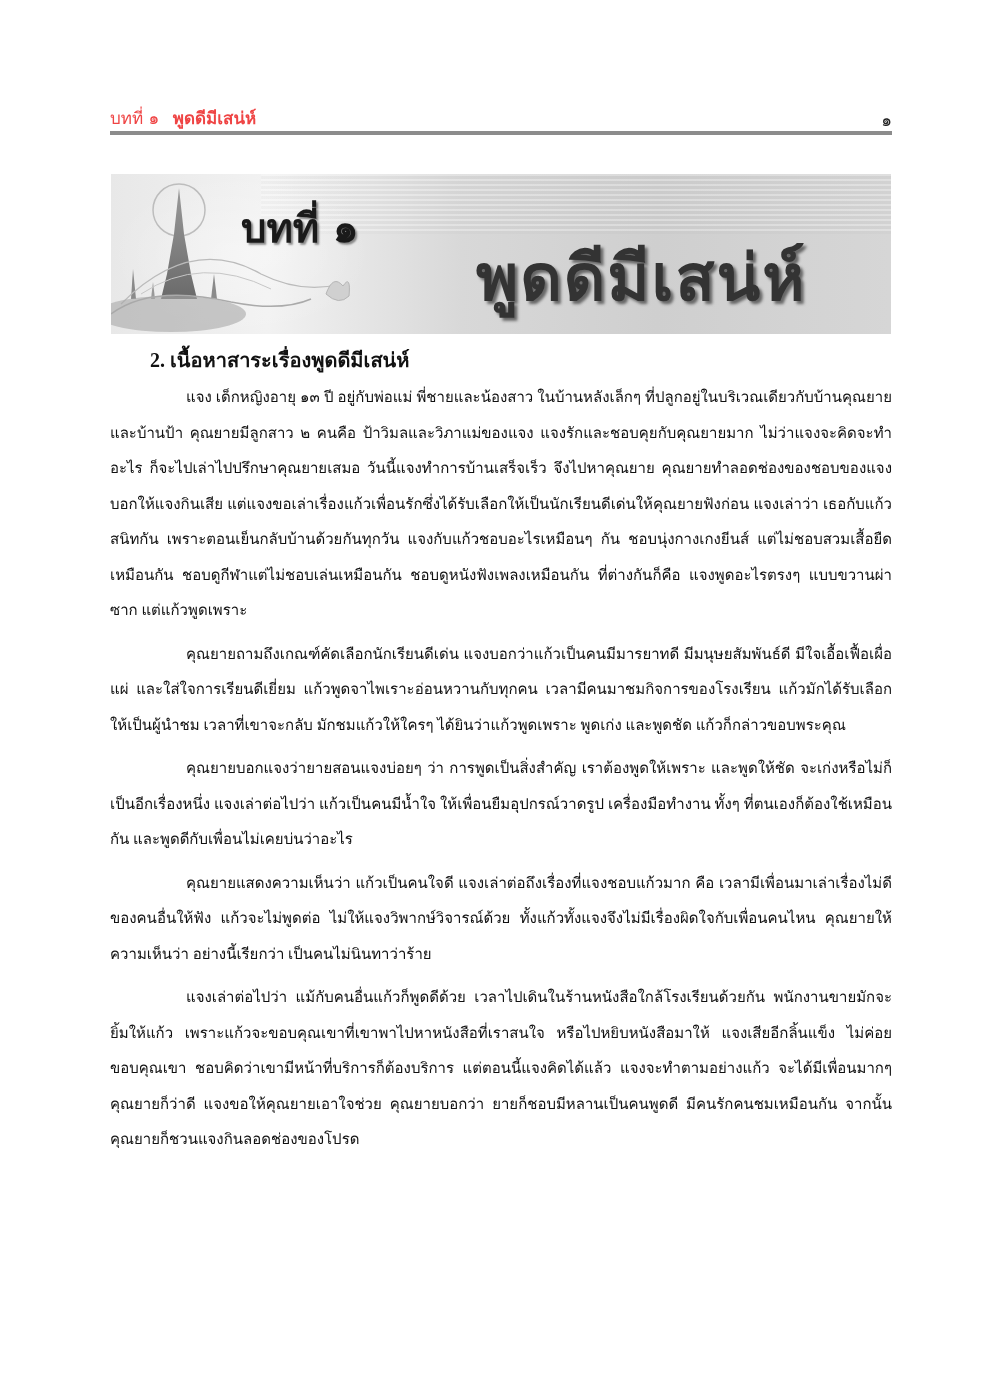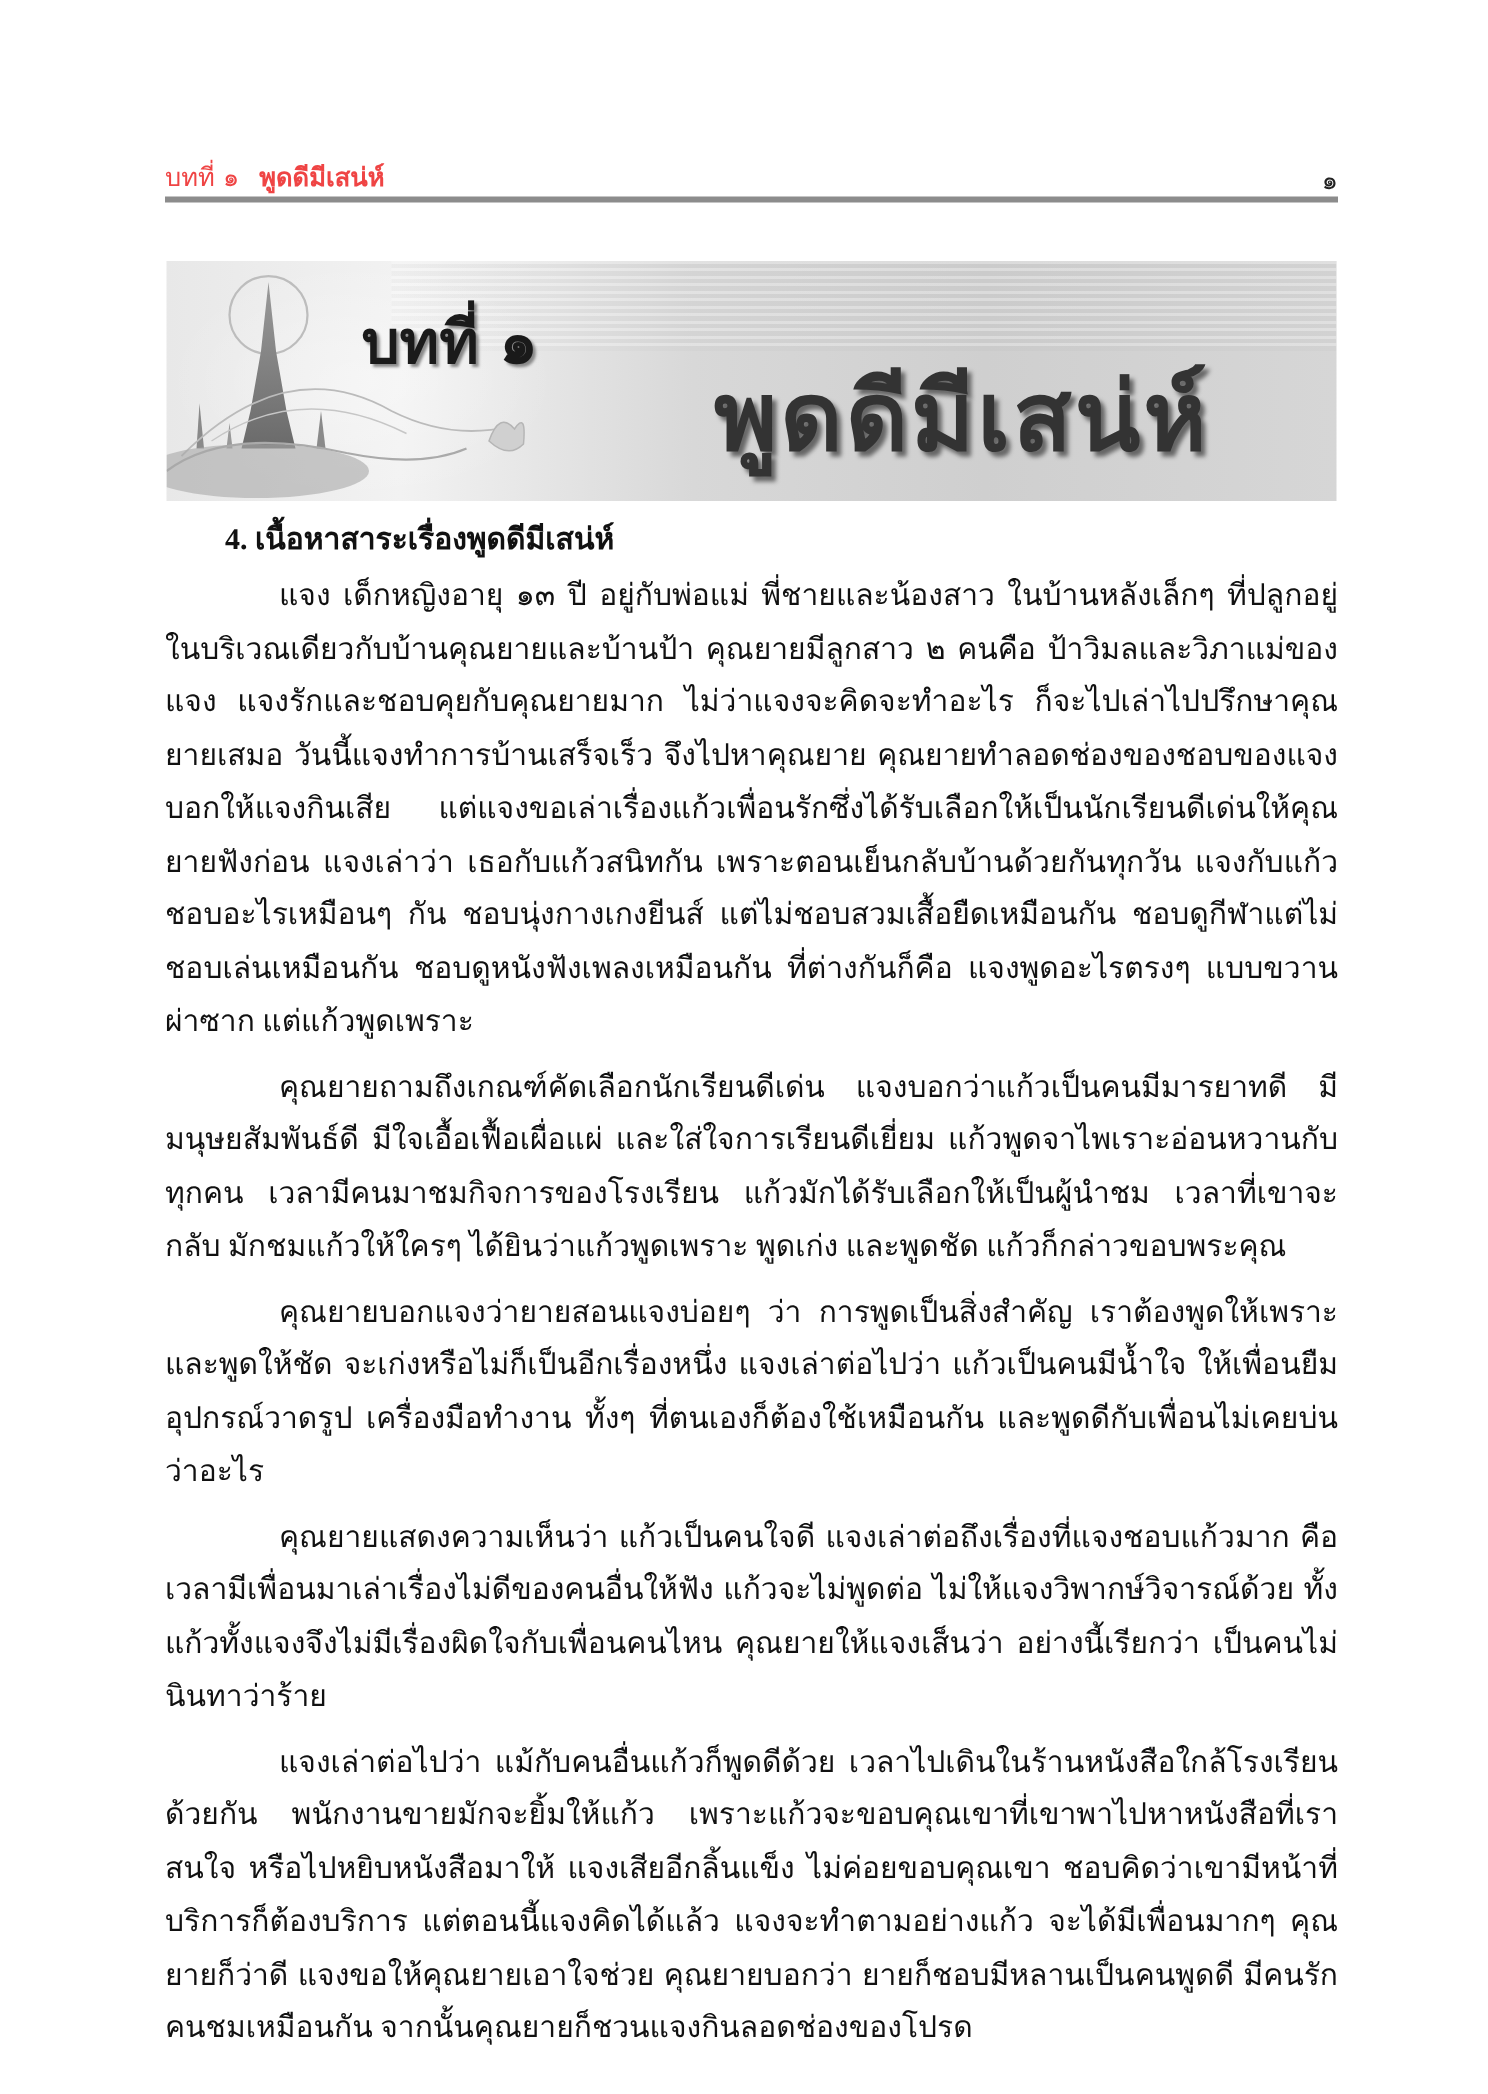--- a/index.html
+++ b/index.html
@@ -45,21 +45,21 @@
       font-family: "Liberation Serif", "DejaVu Serif", serif;
     }
     .section-heading {
       font-size: 22px; font-weight: bold; text-decoration: underline; margin: 0 0 10px 0;
       height: 32px; line-height: 32px;
     }
     .sub-heading {
       font-size: 20px; font-weight: bold; margin: 0 0 0 40px; height: 40px; line-height: 40px;
     }
     .para {
-      font-size: 20px; line-height: 35.5px; text-align: justify; text-indent: 76px; margin: 0 0 8px 0;
+      font-size: 15px; line-height: 35.5px; text-align: justify; text-indent: 76px; margin: 0 0 8px 0;
       color: #111;
     }
   </style>
 </head>
 <body>
 
 <div class="page-header">
   <div class="running-title">
     <span class="chapter">บทที่ ๑</span>
     <span class="title">พูดดีมีเสน่ห์</span>
@@ -91,19 +91,19 @@
     <path d="M10 130 Q80 60 150 100 Q190 120 230 110" fill="none" stroke="#bbb" stroke-width="1.2"></path>
     <path d="M30 120 Q90 80 160 115" fill="none" stroke="#c6c6c6" stroke-width="1"></path>
     <ellipse cx="60" cy="140" rx="75" ry="18" fill="#a8a8a8" opacity="0.6"></ellipse>
     <path d="M215 120 Q222 100 232 112 Q240 100 238 122 Q228 132 215 120 Z" fill="#d0d0d0" stroke="#b5b5b5"></path>
   </svg>
   <div class="banner-chapter">บทที่ ๑</div>
   <div class="banner-title">พูดดีมีเสน่ห์</div>
 </div>
 
 <div class="content">
-  <div class="sub-heading">4. เนื้อหาสาระเรื่องพูดดีมีเสน่ห์</div>
+  <div class="sub-heading">2. เนื้อหาสาระเรื่องพูดดีมีเสน่ห์</div>
   <p class="para">แจง เด็กหญิงอายุ ๑๓ ปี อยู่กับพ่อแม่ พี่ชายและน้องสาว ในบ้านหลังเล็กๆ ที่ปลูกอยู่ในบริเวณเดียวกับบ้านคุณยายและบ้านป้า คุณยายมีลูกสาว ๒ คนคือ ป้าวิมลและวิภาแม่ของแจง แจงรักและชอบคุยกับคุณยายมาก ไม่ว่าแจงจะคิดจะทำอะไร ก็จะไปเล่าไปปรึกษาคุณยายเสมอ วันนี้แจงทำการบ้านเสร็จเร็ว จึงไปหาคุณยาย คุณยายทำลอดช่องของชอบของแจง บอกให้แจงกินเสีย แต่แจงขอเล่าเรื่องแก้วเพื่อนรักซึ่งได้รับเลือกให้เป็นนักเรียนดีเด่นให้คุณยายฟังก่อน แจงเล่าว่า เธอกับแก้วสนิทกัน เพราะตอนเย็นกลับบ้านด้วยกันทุกวัน แจงกับแก้วชอบอะไรเหมือนๆ กัน ชอบนุ่งกางเกงยีนส์ แต่ไม่ชอบสวมเสื้อยืดเหมือนกัน ชอบดูกีฬาแต่ไม่ชอบเล่นเหมือนกัน ชอบดูหนังฟังเพลงเหมือนกัน ที่ต่างกันก็คือ แจงพูดอะไรตรงๆ แบบขวานผ่าซาก แต่แก้วพูดเพราะ</p>
   <p class="para">คุณยายถามถึงเกณฑ์คัดเลือกนักเรียนดีเด่น แจงบอกว่าแก้วเป็นคนมีมารยาทดี มีมนุษยสัมพันธ์ดี มีใจเอื้อเฟื้อเผื่อแผ่ และใส่ใจการเรียนดีเยี่ยม แก้วพูดจาไพเราะอ่อนหวานกับทุกคน เวลามีคนมาชมกิจการของโรงเรียน แก้วมักได้รับเลือกให้เป็นผู้นำชม เวลาที่เขาจะกลับ มักชมแก้วให้ใครๆ ได้ยินว่าแก้วพูดเพราะ พูดเก่ง และพูดชัด แก้วก็กล่าวขอบพระคุณ</p>
   <p class="para">คุณยายบอกแจงว่ายายสอนแจงบ่อยๆ ว่า การพูดเป็นสิ่งสำคัญ เราต้องพูดให้เพราะ และพูดให้ชัด จะเก่งหรือไม่ก็เป็นอีกเรื่องหนึ่ง แจงเล่าต่อไปว่า แก้วเป็นคนมีน้ำใจ ให้เพื่อนยืมอุปกรณ์วาดรูป เครื่องมือทำงาน ทั้งๆ ที่ตนเองก็ต้องใช้เหมือนกัน และพูดดีกับเพื่อนไม่เคยบ่นว่าอะไร</p>
-  <p class="para">คุณยายแสดงความเห็นว่า แก้วเป็นคนใจดี แจงเล่าต่อถึงเรื่องที่แจงชอบแก้วมาก คือ เวลามีเพื่อนมาเล่าเรื่องไม่ดีของคนอื่นให้ฟัง แก้วจะไม่พูดต่อ ไม่ให้แจงวิพากษ์วิจารณ์ด้วย ทั้งแก้วทั้งแจงจึงไม่มีเรื่องผิดใจกับเพื่อนคนไหน คุณยายให้แจงเส็นว่า อย่างนี้เรียกว่า เป็นคนไม่นินทาว่าร้าย</p>
+  <p class="para">คุณยายแสดงความเห็นว่า แก้วเป็นคนใจดี แจงเล่าต่อถึงเรื่องที่แจงชอบแก้วมาก คือ เวลามีเพื่อนมาเล่าเรื่องไม่ดีของคนอื่นให้ฟัง แก้วจะไม่พูดต่อ ไม่ให้แจงวิพากษ์วิจารณ์ด้วย ทั้งแก้วทั้งแจงจึงไม่มีเรื่องผิดใจกับเพื่อนคนไหน คุณยายให้ความเห็นว่า อย่างนี้เรียกว่า เป็นคนไม่นินทาว่าร้าย</p>
   <p class="para">แจงเล่าต่อไปว่า แม้กับคนอื่นแก้วก็พูดดีด้วย เวลาไปเดินในร้านหนังสือใกล้โรงเรียนด้วยกัน พนักงานขายมักจะยิ้มให้แก้ว เพราะแก้วจะขอบคุณเขาที่เขาพาไปหาหนังสือที่เราสนใจ หรือไปหยิบหนังสือมาให้ แจงเสียอีกลิ้นแข็ง ไม่ค่อยขอบคุณเขา ชอบคิดว่าเขามีหน้าที่บริการก็ต้องบริการ แต่ตอนนี้แจงคิดได้แล้ว แจงจะทำตามอย่างแก้ว จะได้มีเพื่อนมากๆ คุณยายก็ว่าดี แจงขอให้คุณยายเอาใจช่วย คุณยายบอกว่า ยายก็ชอบมีหลานเป็นคนพูดดี มีคนรักคนชมเหมือนกัน จากนั้นคุณยายก็ชวนแจงกินลอดช่องของโปรด</p>
 </div>
 
 </body></html>

